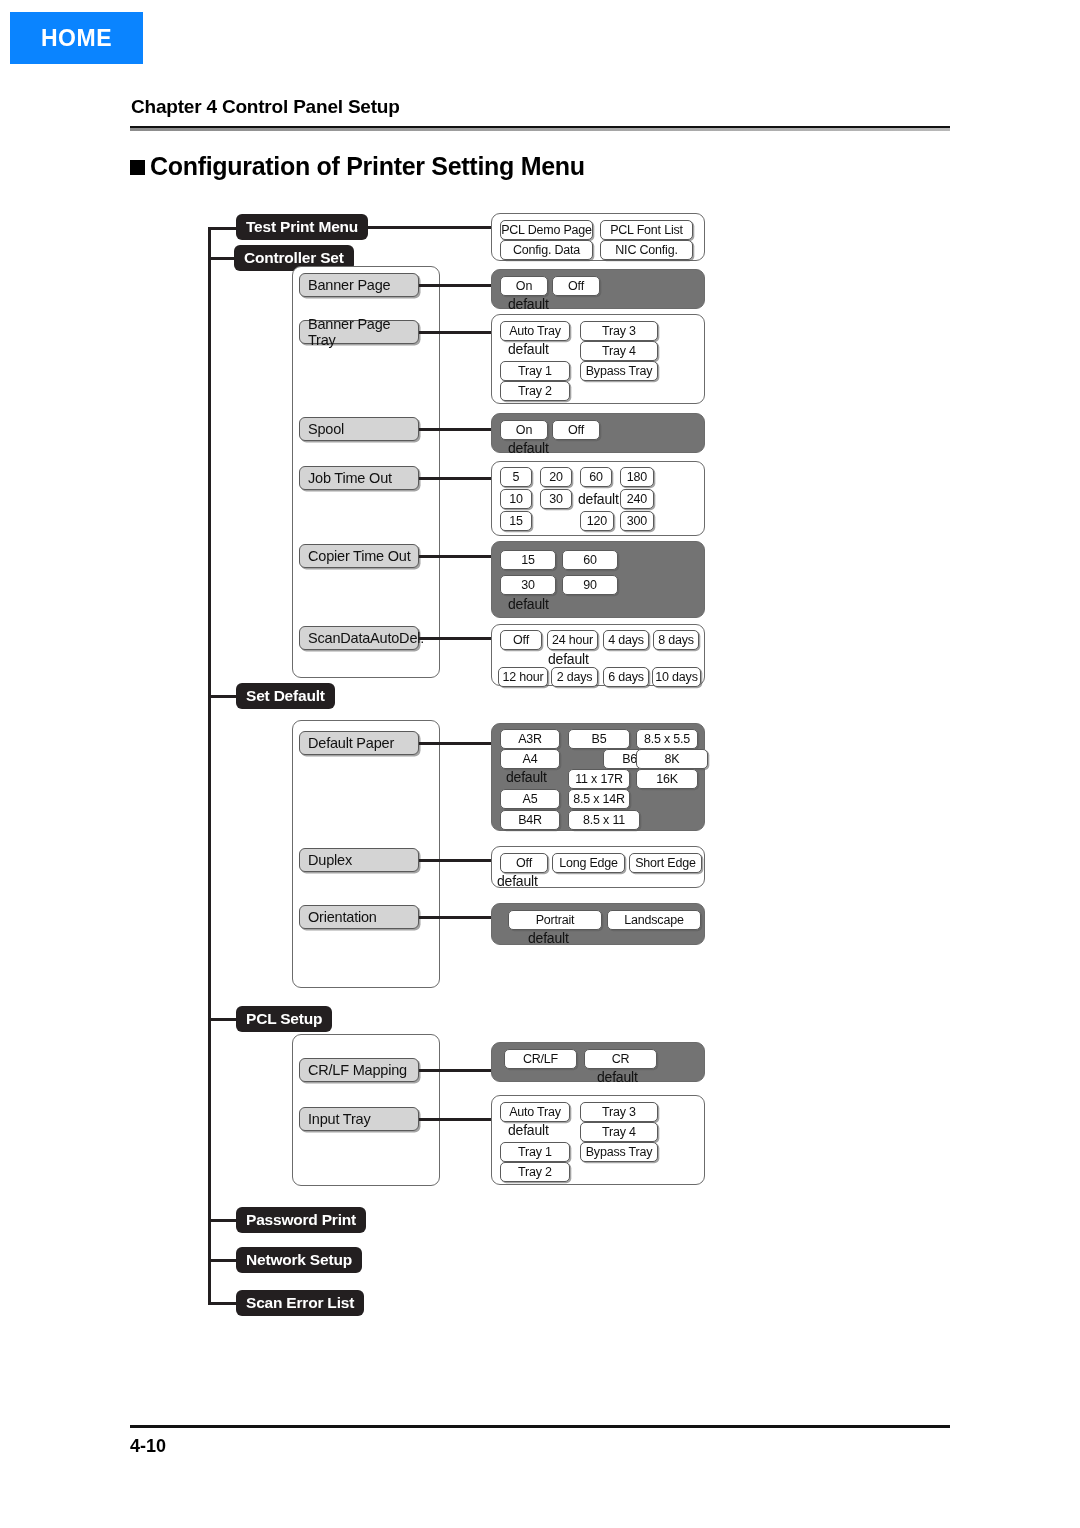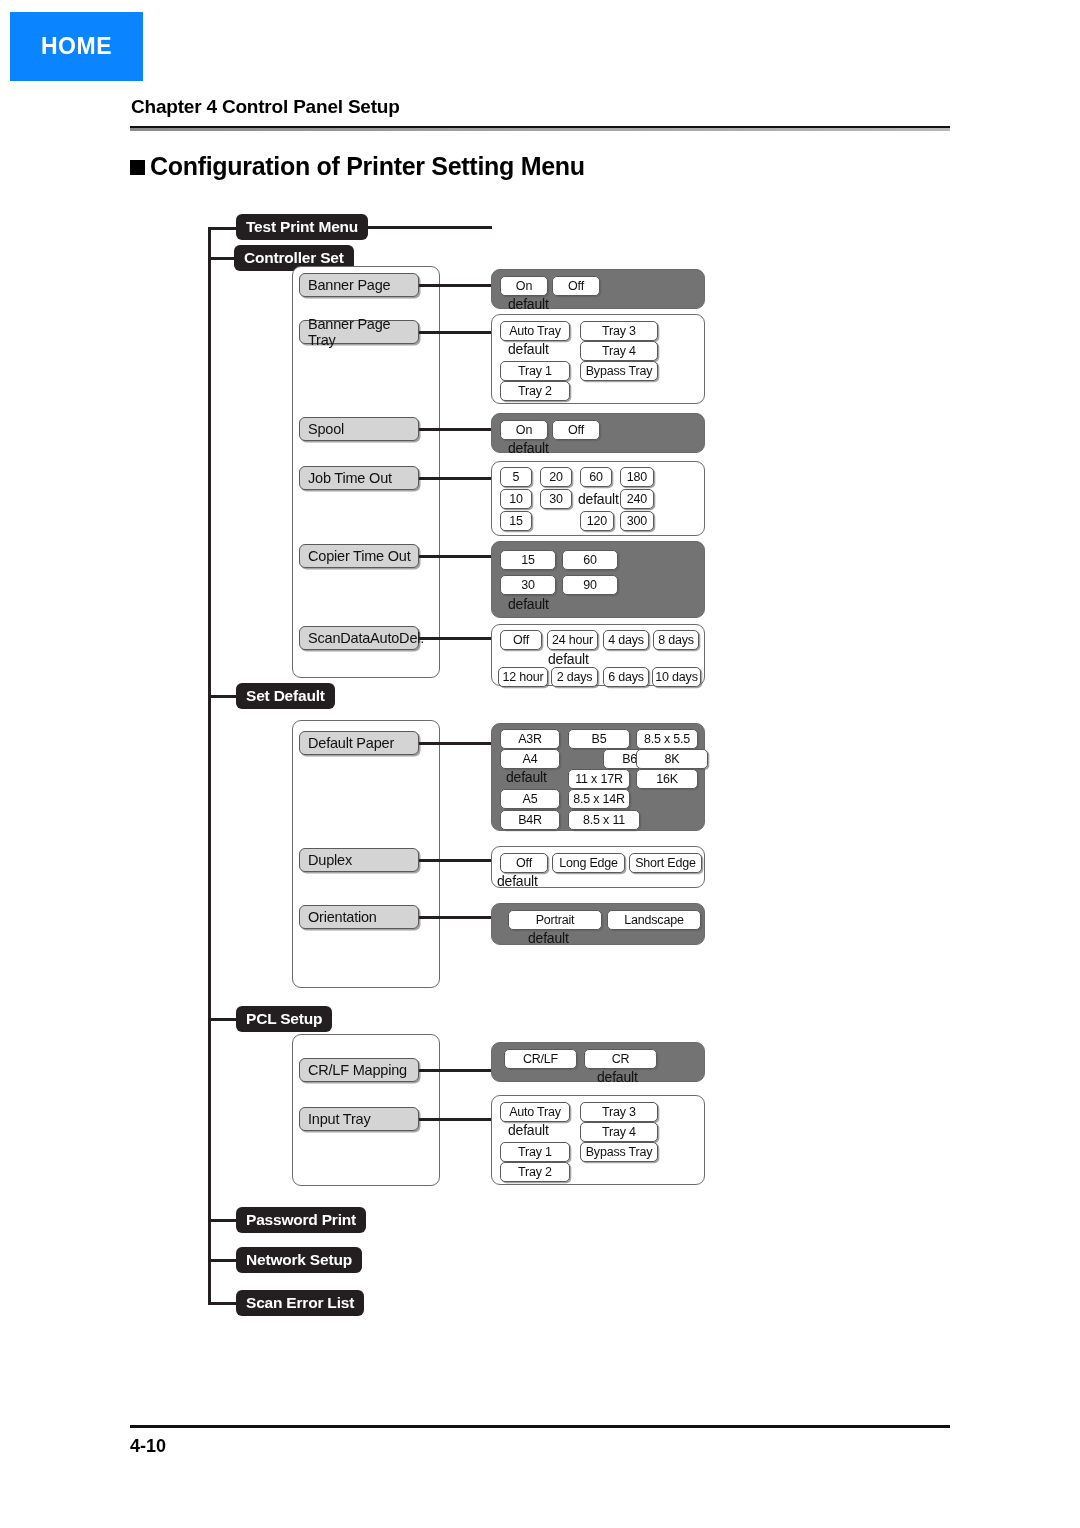--- a/index.html
+++ b/index.html
@@ -9,21 +9,21 @@
     background:#ffffff;
     font-family:"Liberation Sans", sans-serif;
     position:relative;
     overflow:hidden;
     color:#000;
   }
 
   
   #home-badge{
     position:absolute; left:10px; top:12px;
-    width:133px; height:69px;
+    width:133px; height:52px;
     background:#0a84ff;
     display:flex; align-items:center; justify-content:center;
     color:#fff; font-weight:bold; font-size:23px; letter-spacing:.5px;
   }
 
   
   #chapter-line{
     position:absolute; left:131px; top:96px;
     font-size:19px; font-weight:bold; letter-spacing:-0.2px;
   }
@@ -171,20 +171,34 @@
     <span>Password Print</span>
   </div>
   <div class="blk" style="left:236px; top:1247px; height:26px;">
     <span>Network Setup</span>
   </div>
   <div class="blk" style="left:236px; top:1290px; height:26px;">
     <span>Scan Error List</span>
   </div>
 
   <div class="conn" style="left:357px; top:226px; width:135px;"></div>
+  <div class="opts white" style="left:491px; top:213px; width:214px; height:48px;">
+    <div class="chip" style="left:8px;  top:6px;  width:93px;">
+        <span>PCL Demo Page</span>
+      </div>
+    <div class="chip" style="left:108px;top:6px;  width:93px;">
+        <span>PCL Font List</span>
+      </div>
+    <div class="chip" style="left:8px;  top:26px; width:93px;">
+        <span>Config. Data</span>
+      </div>
+    <div class="chip" style="left:108px;top:26px; width:93px;">
+        <span>NIC Config.</span>
+      </div>
+  </div>
 
   <div class="group-box" style="left:292px; top:266px; width:148px; height:412px;"></div>
 
   <div class="item" style="left:299px; top:273px; width:120px;">
     <span>Banner Page</span>
   </div>
   <div class="conn" style="left:419px; top:284px; width:76px;"></div>
   <div class="opts grey" style="left:491px; top:269px; width:214px; height:40px;">
     <div class="chip" style="left:8px; top:6px; width:48px;">
         <span>On</span>

